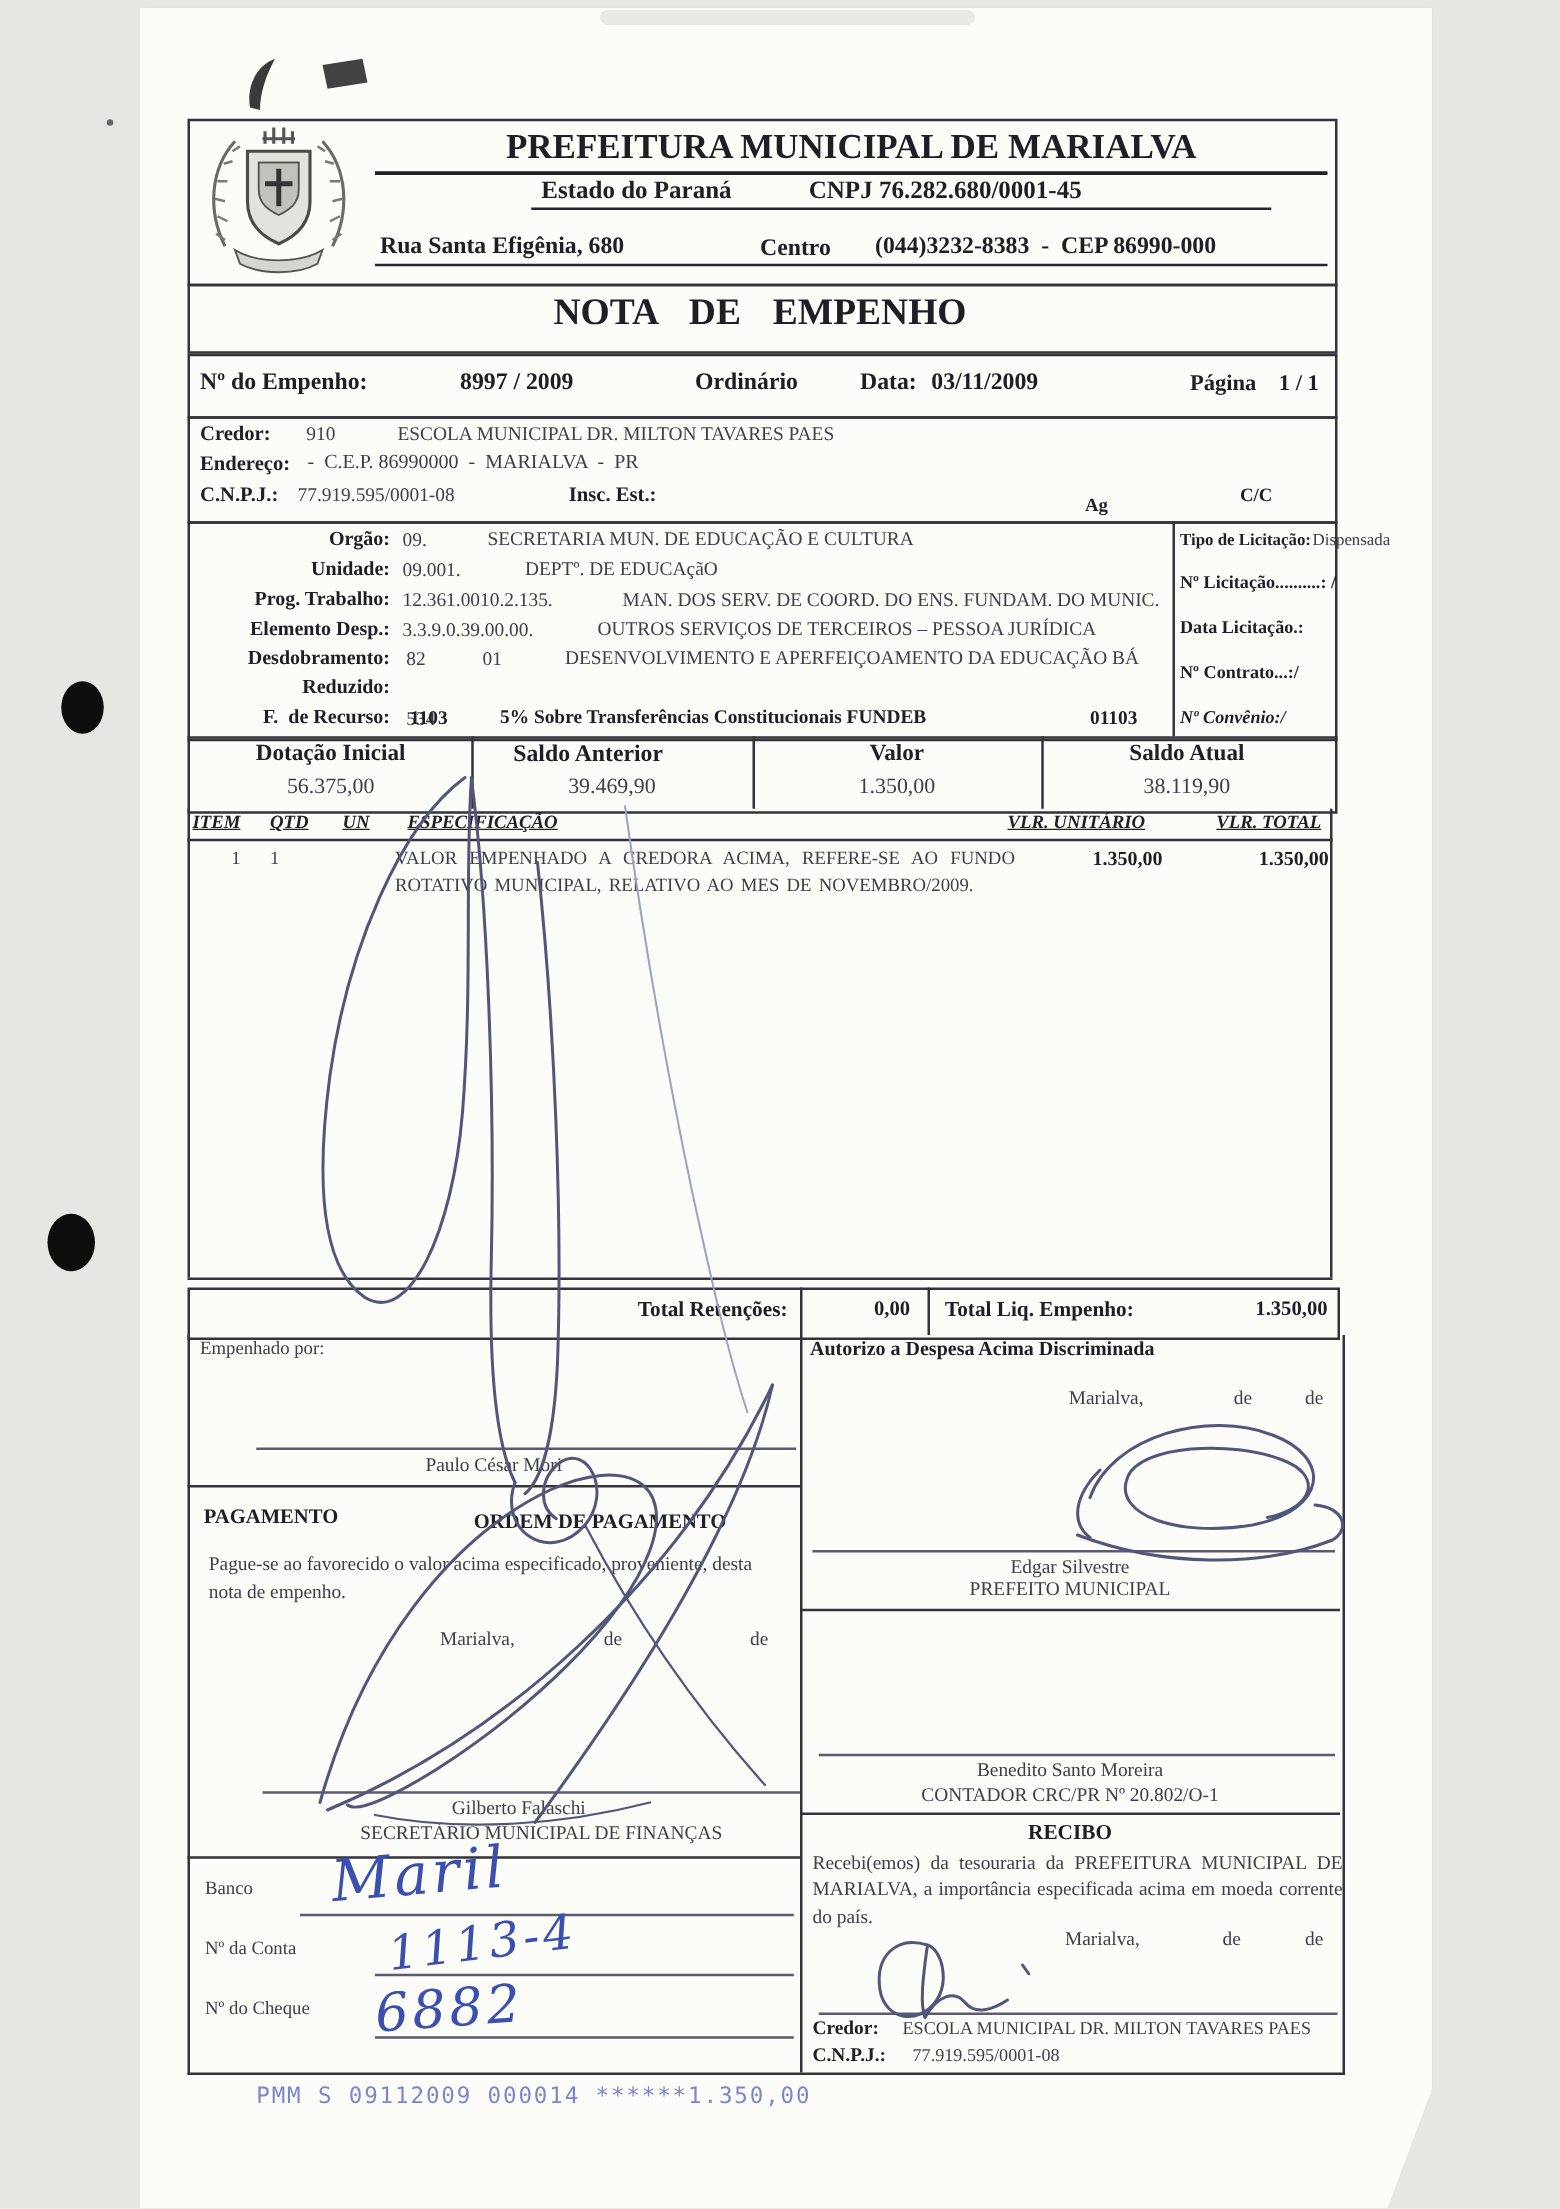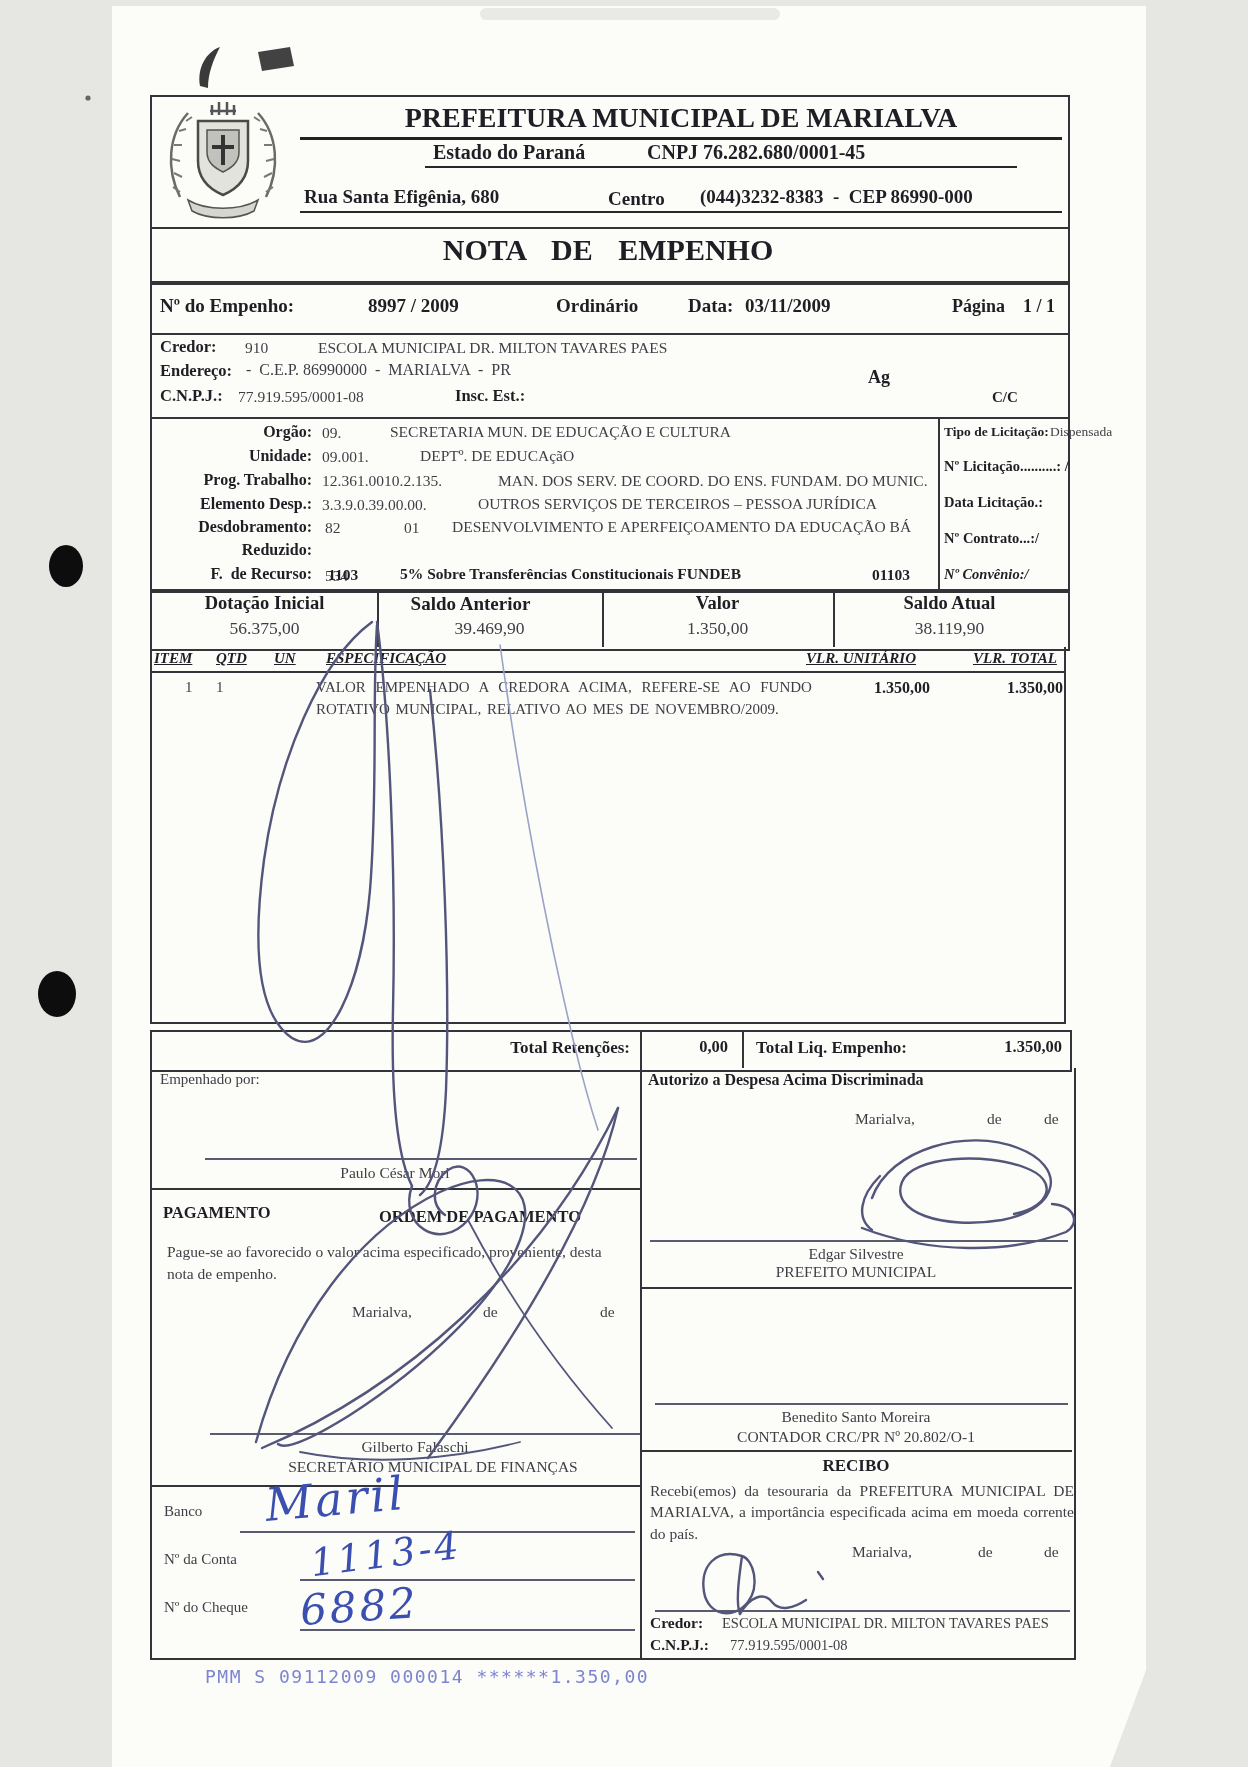--- a/index.html
+++ b/index.html
@@ -73,21 +73,21 @@
 
 <div class="bx" style="left:150px;top:333px;width:916px;height:82px;"></div>
 <span class="t b" style="left:160px;top:338px;font-size:16.5px;">Credor:</span>
 <span class="t v" style="left:245px;top:339px;font-size:15.5px;">910</span>
 <span class="t v" style="left:318px;top:339px;font-size:15.5px;">ESCOLA MUNICIPAL DR. MILTON TAVARES PAES</span>
 <span class="t b" style="left:160px;top:362px;font-size:16.5px;">Endereço:</span>
 <span class="t v" style="left:246px;top:361px;font-size:16px;">-  C.E.P. 86990000  -  MARIALVA  -  PR</span>
 <span class="t b" style="left:160px;top:387px;font-size:16.5px;">C.N.P.J.:</span>
 <span class="t v" style="left:238px;top:388px;font-size:15.5px;">77.919.595/0001-08</span>
 <span class="t b" style="left:455px;top:387px;font-size:16.5px;">Insc. Est.:</span>
-<span class="t b" style="left:868px;top:367px;font-size:18px;">Ag</span>
+<span class="t b" style="left:868px;top:397px;font-size:15px;">Ag</span>
 <span class="t b" style="left:992px;top:389px;font-size:15px;">C/C</span>
 
 <div class="bx" style="left:150px;top:417px;width:916px;height:172px;"></div>
 <div class="vl" style="left:938px;top:417px;height:172px;"></div>
 
 <span class="t b r" style="left:148px;top:423px;width:164px;font-size:16px;">Orgão:</span>
 <span class="t v" style="left:322px;top:424px;font-size:15.5px;">09.</span>
 <span class="t v" style="left:390px;top:423px;font-size:15.5px;">SECRETARIA MUN. DE EDUCAÇÃO E CULTURA</span>
 
 <span class="t b r" style="left:148px;top:447px;width:164px;font-size:16px;">Unidade:</span>
@@ -97,21 +97,21 @@
 <span class="t b r" style="left:148px;top:471px;width:164px;font-size:16px;">Prog. Trabalho:</span>
 <span class="t v" style="left:322px;top:472px;font-size:15.5px;">12.361.0010.2.135.</span>
 <span class="t v" style="left:498px;top:472px;font-size:15.5px;">MAN. DOS SERV. DE COORD. DO ENS. FUNDAM. DO MUNIC.</span>
 
 <span class="t b r" style="left:148px;top:495px;width:164px;font-size:16px;">Elemento Desp.:</span>
 <span class="t v" style="left:322px;top:496px;font-size:15.5px;">3.3.9.0.39.00.00.</span>
 <span class="t v" style="left:478px;top:495px;font-size:15.5px;">OUTROS SERVIÇOS DE TERCEIROS – PESSOA JURÍDICA</span>
 
 <span class="t b r" style="left:148px;top:518px;width:164px;font-size:16px;">Desdobramento:</span>
 <span class="t v" style="left:325px;top:519px;font-size:15.5px;">82</span>
-<span class="t v" style="left:404px;top:519px;font-size:15.5px;">01</span>
+<span class="t v" style="left:386px;top:519px;font-size:15.5px;">01</span>
 <span class="t v" style="left:452px;top:518px;font-size:15.5px;">DESENVOLVIMENTO E APERFEIÇOAMENTO DA EDUCAÇÃO BÁ</span>
 
 <span class="t b r" style="left:148px;top:541px;width:164px;font-size:16px;">Reduzido:</span>
 <span class="t v" style="left:325px;top:567px;font-size:15.5px;">534</span>
 
 <span class="t b r" style="left:148px;top:565px;width:164px;font-size:16px;">F.  de Recurso:</span>
 <span class="t b" style="left:328px;top:566px;font-size:15.5px;">1103</span>
 <span class="t b" style="left:400px;top:565px;font-size:15.5px;">5% Sobre Transferências Constitucionais FUNDEB</span>
 <span class="t b" style="left:872px;top:566px;font-size:15.5px;">01103</span>
 

